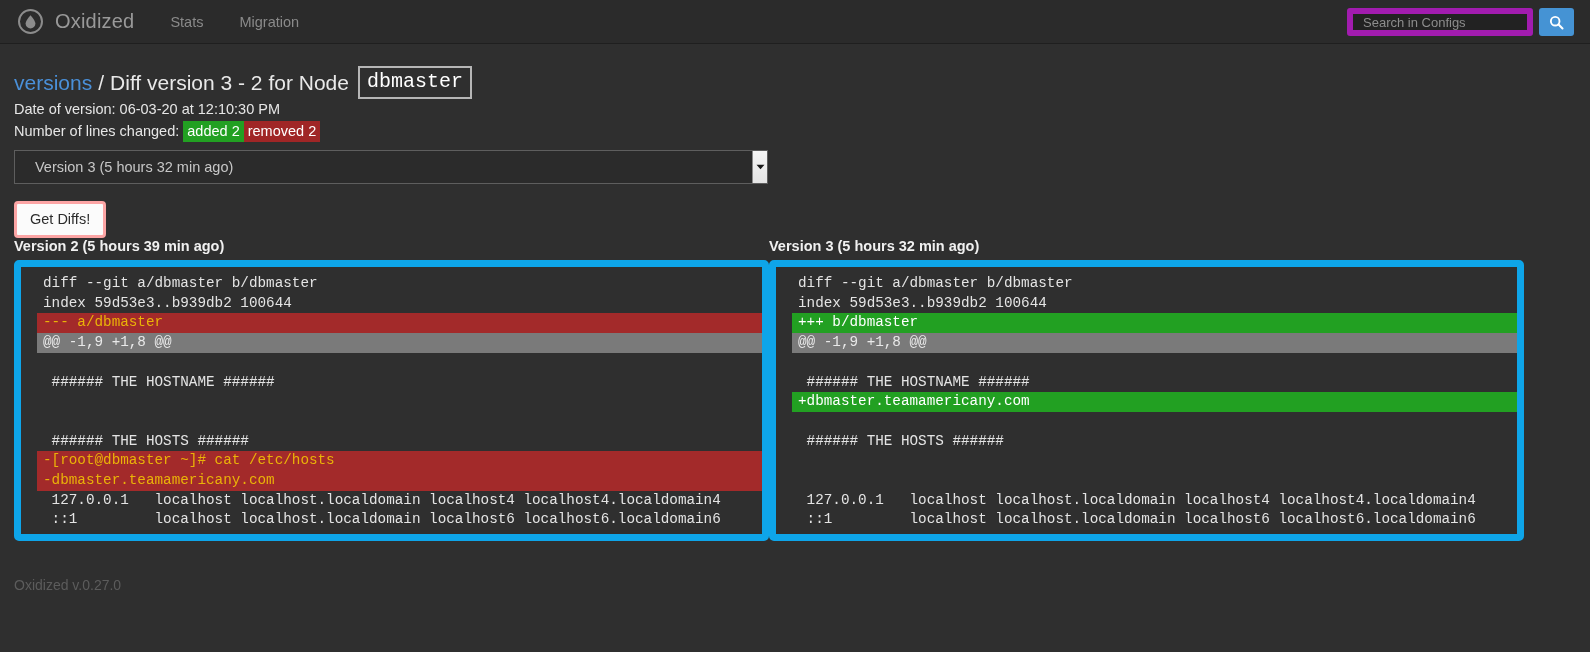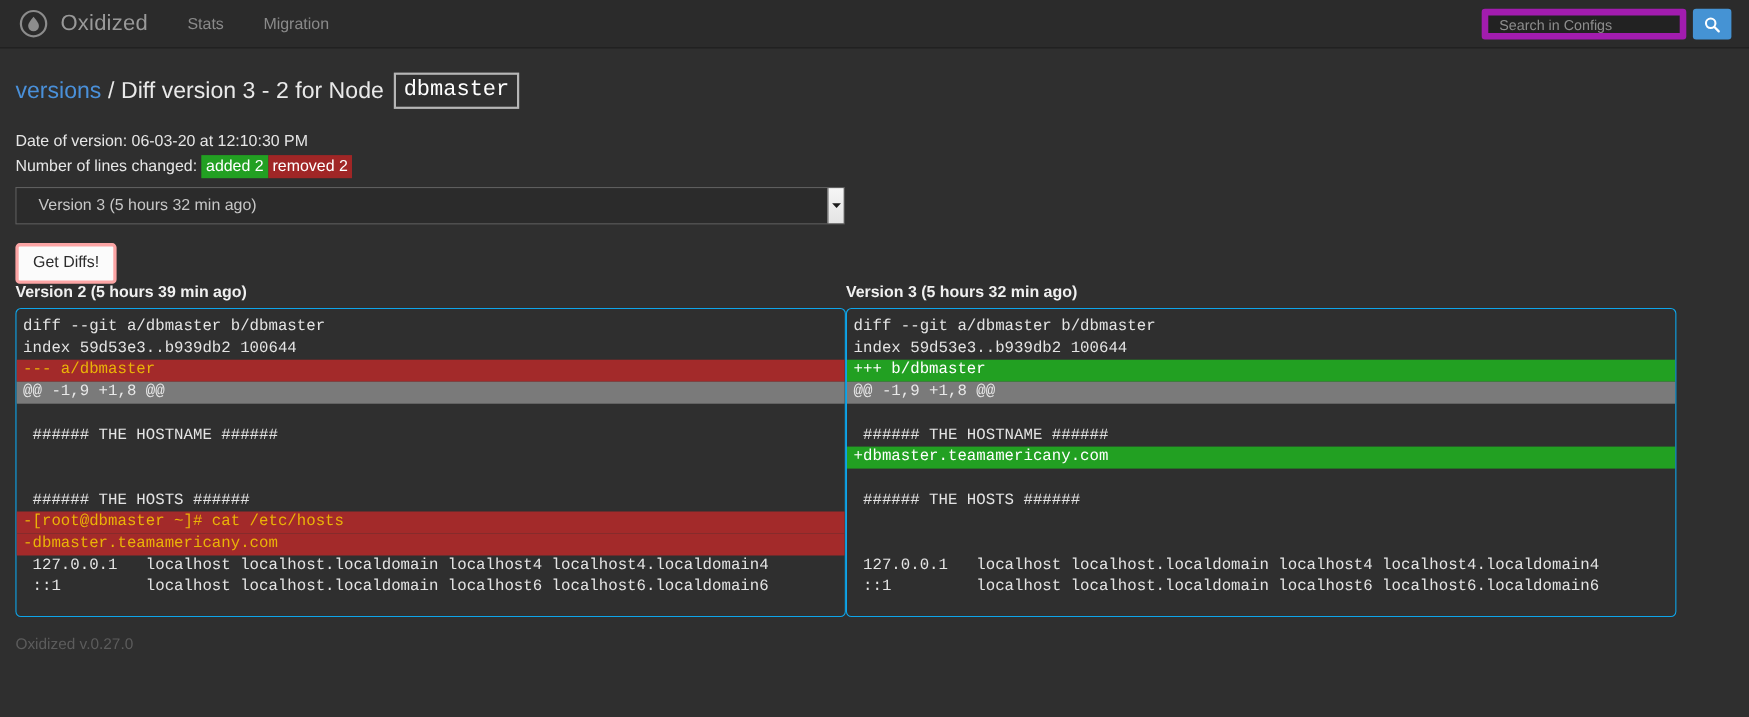--- a/index.html
+++ b/index.html
@@ -93,21 +93,21 @@
   .content {
     padding: 22px 14px 0 14px;
     color: #e8e8e8;
   }
   .breadcrumb-row {
     font-size: 21px;
     line-height: 30px;
     color: #e9e9e9;
     display: flex;
     align-items: center;
-    margin-bottom: 20px;
+    margin-bottom: 0;
   }
   .crumb-link {
     color: #4a90d9;
     text-decoration: none;
     margin-right: 6px;
   }
   .crumb-sep { color: #e9e9e9; margin-right: 6px; }
   .crumb-title { color: #e9e9e9; }
   .node-box {
     display: inline-block;
@@ -186,24 +186,24 @@
   }
   .panel { width: 755px; }
   .panel-title {
     font-size: 14.5px;
     font-weight: bold;
     color: #f0f0f0;
     margin-bottom: 5px;
     line-height: 17px;
   }
   .diff-box {
-    border: 1px solid #0ea5e9;
+    border: 7px solid #0ea5e9;
     border-radius: 5px;
     background: #2f2f2f;
-    padding: 7px 0 10px 0;
+    padding: 7px 0 10px 16px;
     height: 281px;
     overflow: hidden;
   }
   .diff-line {
     font-family: "Liberation Mono", monospace;
     font-size: 14.3px;
     line-height: 19.7px;
     color: #e4e4e4;
     white-space: pre;
     padding-left: 6px;

